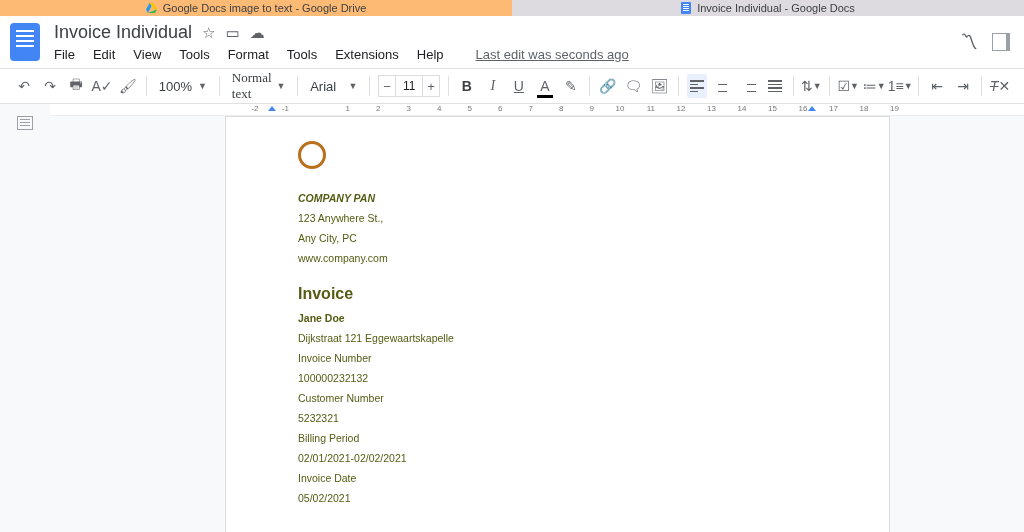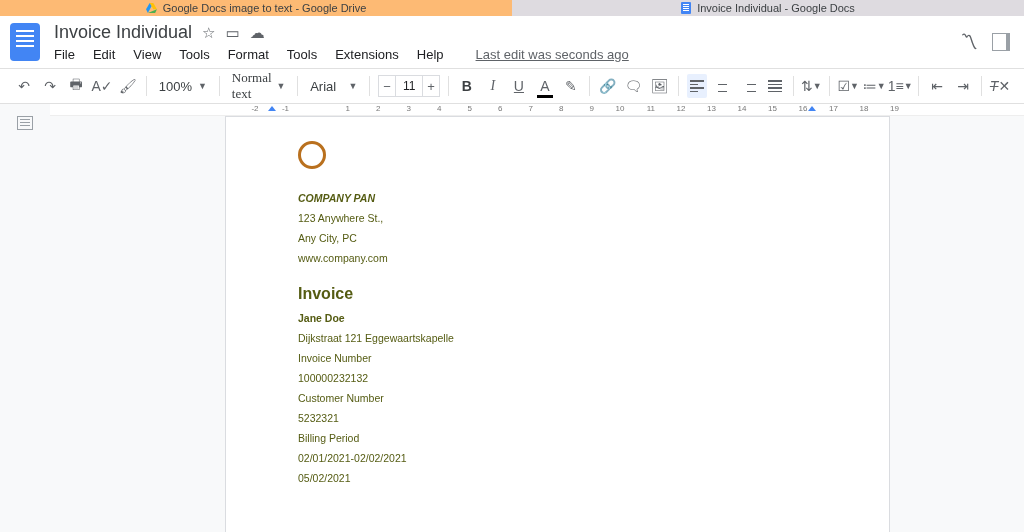--- a/index.html
+++ b/index.html
@@ -279,18 +279,19 @@
         <div>www.company.com</div>
         <div class="invoice-h">Invoice</div>
         <div class="bold-line">Jane Doe</div>
         <div>Dijkstraat 121 Eggewaartskapelle</div>
         <div>Invoice Number</div>
         <div>100000232132</div>
         <div>Customer Number</div>
         <div>5232321</div>
         <div>Billing Period</div>
         <div>02/01/2021-02/02/2021</div>
+        <div>Invoice Date</div>
         <div>05/02/2021</div>
 
       </div>
     </div>
   </div>
 </div>
 
 </body></html>

